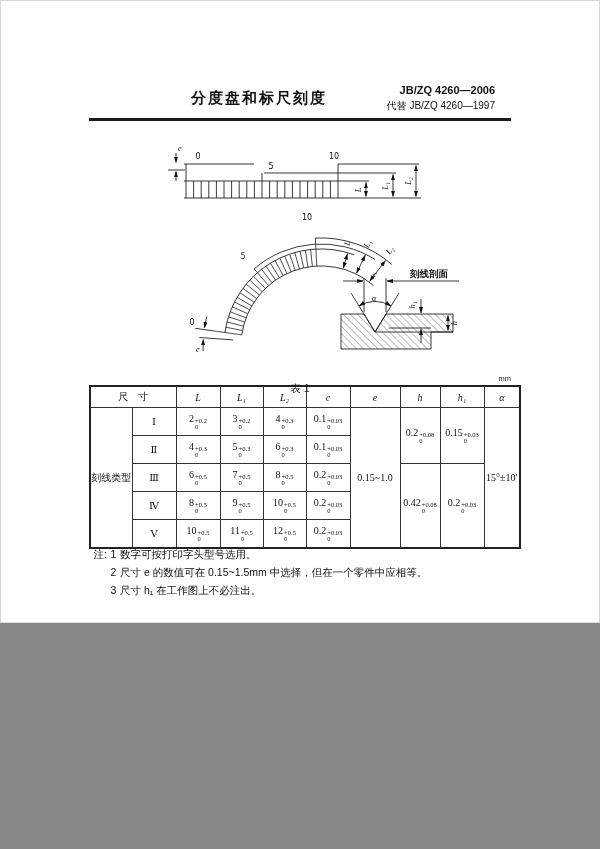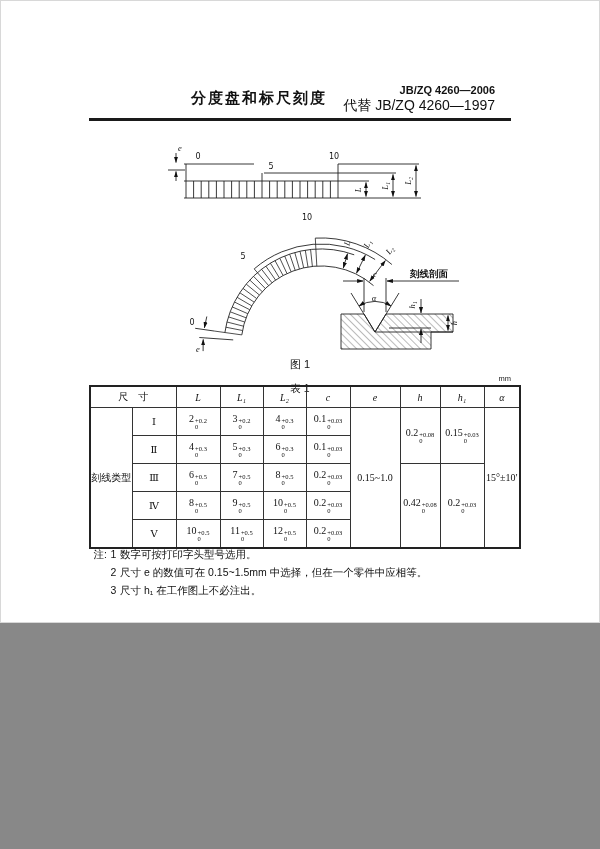--- a/index.html
+++ b/index.html
@@ -4,21 +4,21 @@
 <style>
   html,body{margin:0;padding:0;background:#888;}
   .page{position:relative;width:600px;height:623px;margin:0 auto;background:#fff;
         font-family:"Liberation Sans","DejaVu Sans",sans-serif;color:#111;overflow:hidden;
         border:1px solid #d8d8d8;box-sizing:border-box;}
   
   .doc-title{position:absolute;left:88px;top:88px;width:340px;text-align:center;
              font-size:15px;font-weight:bold;letter-spacing:2px;}
   .std-block{position:absolute;right:104px;top:82px;text-align:right;line-height:15px;}
   .std-no{font-size:11px;font-weight:bold;}
-  .std-replaces{font-size:14px;}
+  .std-replaces{font-size:10px;}
   .head-rule{position:absolute;left:88px;right:88px;top:117px;height:2.5px;background:#1a1a1a;}
   .intro{position:absolute;left:88px;top:128px;font-size:11px;}
   
   svg.figure{position:absolute;left:0;top:0;width:600px;height:849px;pointer-events:none;}
   .geo{stroke:#222;stroke-width:0.9;fill:none;}
   text{stroke:none;fill:#111;}
   .dim{font:italic 8.5px "Liberation Serif","DejaVu Serif",serif;}
   .num{font:8px "DejaVu Sans",sans-serif;}
   .sec-title{font:bold 9.5px "Liberation Sans","DejaVu Sans",sans-serif;}
   .fig-caption{position:absolute;left:0;right:0;top:356px;text-align:center;font-size:11px;}
@@ -175,21 +175,20 @@
     <text class="dim" transform="translate(369,244) rotate(-64)" text-anchor="middle">L₁</text>
     <text class="dim" transform="translate(391,251) rotate(-53)" text-anchor="middle">L₂</text>
 
     <text class="sec-title" x="428" y="276" text-anchor="middle">刻线剖面</text>
     <text class="dim" x="374" y="276" text-anchor="middle">c</text>
     <text class="dim" x="373" y="300" text-anchor="middle">α</text>
     <text class="dim" transform="translate(414,304) rotate(-90)" text-anchor="middle">h₁</text>
     <text class="dim" transform="translate(456,322) rotate(-90)" text-anchor="middle">h</text>
   </svg>
 
-  <div class="fig-caption">图 1</div>
   <div class="tab-caption">表 1</div>
   <div class="tab-unit">mm</div>
 
   <table class="spec">
     <colgroup>
       <col style="width:42px">
         <col style="width:44px">
         <col style="width:44px">
         <col style="width:43px">
       <col style="width:43px">

